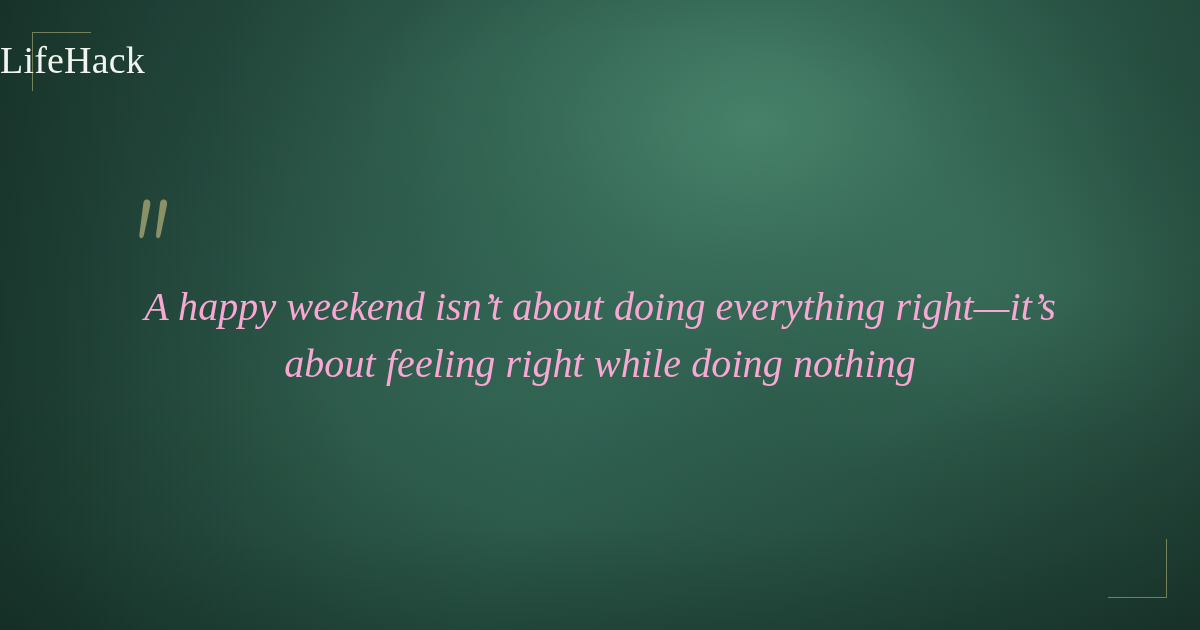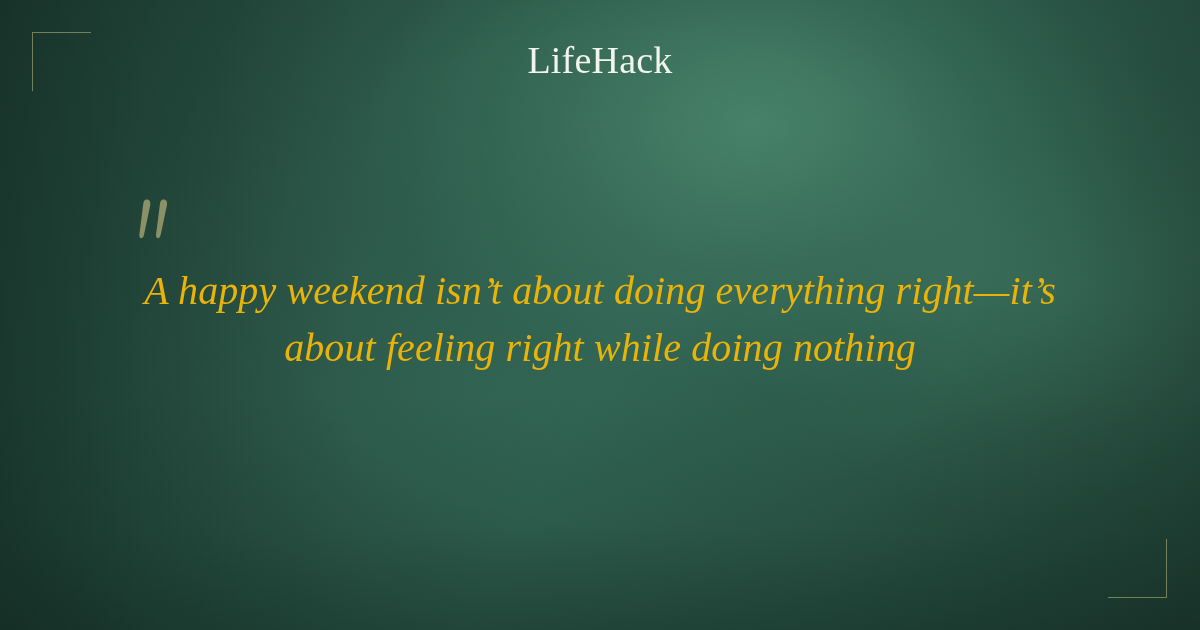--- a/index.html
+++ b/index.html
@@ -92,21 +92,21 @@
     border-bottom: 1.6px solid rgba(150,158,108,0.72);
     border-right: 1.6px solid rgba(150,158,108,0.72);
   }
 
   
   #brand {
     position: absolute;
     top: 38px;
     left: 0;
     width: 100%;
-    text-align: center;
+    text-align: left;
   }
   #brand-text {
     display: inline-block;
     font-family: "Liberation Serif", "DejaVu Serif", serif;
     font-size: 38px;
     font-weight: 400;
     letter-spacing: 0.2px;
     color: #f2f4ef;
   }
 
@@ -120,28 +120,28 @@
   }
 
   
   #quote-block {
     position: absolute;
     left: 100px;
     right: 100px;
     top: 262px;
   }
   #quote-text {
-    margin: 0;
+    margin: 16px;
     text-align: center;
     font-family: "Liberation Serif", "DejaVu Serif", serif;
     font-style: italic;
     font-weight: 400;
     font-size: 40px;
     line-height: 57px;
-    color: #eab308;
+    color: #f9a8d4;
     letter-spacing: 0.1px;
   }
 </style>
 </head>
 <body>
 
 <div id="card">
 
   <div class="bg-layer" id="bg-base"></div>
   <div class="bg-layer" id="bg-glow-main"></div>

